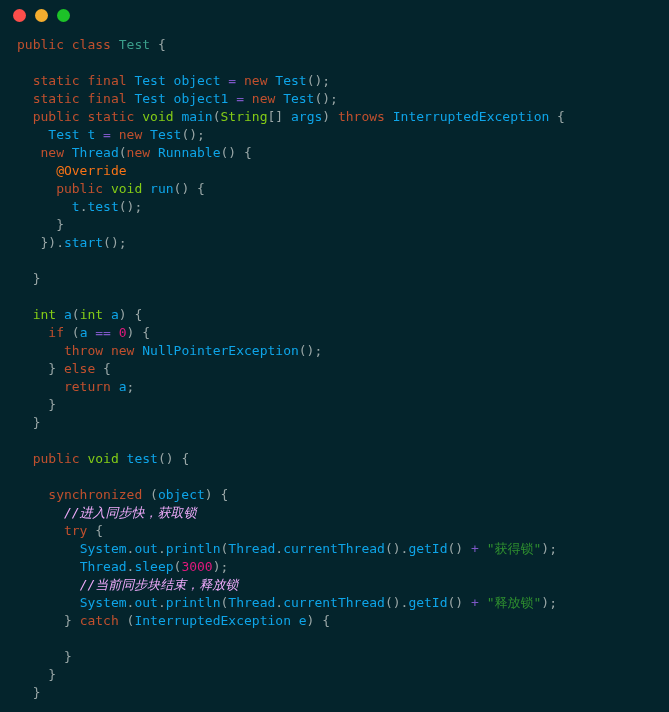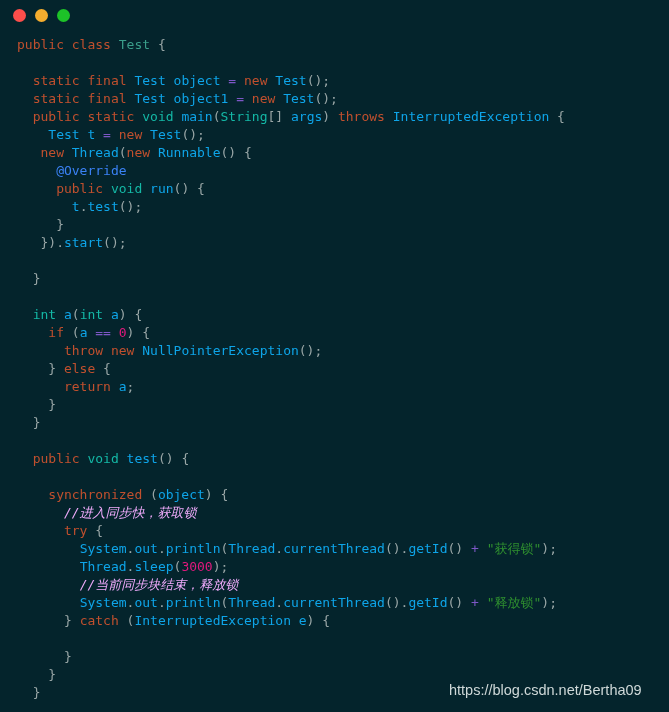--- a/index.html
+++ b/index.html
@@ -47,27 +47,27 @@
     font-size: 13px;
     line-height: 18px;
     white-space: pre;
     color: #b9c4c4;
     letter-spacing: 0px;
   }
   .ln { display: block; height: 18px; }
 
   
   .kw   { color: #c1502e; }        
-  .typ  { color: #14b8a6; text-align: right; }        
+  .typ  { color: #84cc16; text-align: right; }        
   .cls  { color: #3a9e8a; }        
   .id   { color: #0ea5e9; }        
   .op   { color: #7d57c6; }        
   .num  { color: #e0197d; }        
   .str  { color: #2f8f2f; }        
-  .ann  { color: #3b82f6; }        
+  .ann  { color: #f97316; }        
   .cmt  { color: #f0abfc; font-style: italic; }
   .pun  { color: #9aa7a7; }        
 
   #watermark {
     position: absolute;
     left: 449px;
     top: 682px;
     font-family: "Liberation Sans", sans-serif;
     font-size: 14.5px;
     color: #cfd8d8;
@@ -80,15 +80,14 @@
 <div id="window">
 
   <div id="titlebar">
     <span class="dot close"></span>
     <span class="dot min"></span>
     <span class="dot max"></span>
   </div>
 
   <div id="code"><span class="ln"><span class="kw">public</span><span class="pun"> </span><span class="kw">class</span><span class="pun"> </span><span class="cls">Test</span><span class="pun"> {</span></span><span class="ln">&nbsp;</span><span class="ln"><span class="pun">  </span><span class="kw">static</span><span class="pun"> </span><span class="kw">final</span><span class="pun"> </span><span class="id">Test object </span><span class="op">=</span><span class="id"> </span><span class="kw">new</span><span class="id"> Test</span><span class="pun">();</span></span><span class="ln"><span class="pun">  </span><span class="kw">static</span><span class="pun"> </span><span class="kw">final</span><span class="pun"> </span><span class="id">Test object1 </span><span class="op">=</span><span class="id"> </span><span class="kw">new</span><span class="id"> Test</span><span class="pun">();</span></span><span class="ln"><span class="pun">  </span><span class="kw">public</span><span class="pun"> </span><span class="kw">static</span><span class="pun"> </span><span class="typ">void</span><span class="id"> main</span><span class="pun">(</span><span class="typ">String</span><span class="pun">[] </span><span class="id">args</span><span class="pun">) </span><span class="kw">throws</span><span class="id"> InterruptedException</span><span class="pun"> {</span></span><span class="ln"><span class="pun">    </span><span class="id">Test t </span><span class="op">=</span><span class="id"> </span><span class="kw">new</span><span class="id"> Test</span><span class="pun">();</span></span><span class="ln"><span class="pun">   </span><span class="kw">new</span><span class="id"> Thread</span><span class="pun">(</span><span class="kw">new</span><span class="id"> Runnable</span><span class="pun">() {</span></span><span class="ln"><span class="pun">     </span><span class="ann">@Override</span></span><span class="ln"><span class="pun">     </span><span class="kw">public</span><span class="pun"> </span><span class="typ">void</span><span class="id"> run</span><span class="pun">() {</span></span><span class="ln"><span class="pun">       </span><span class="id">t</span><span class="pun">.</span><span class="id">test</span><span class="pun">();</span></span><span class="ln"><span class="pun">     }</span></span><span class="ln"><span class="pun">   }).</span><span class="id">start</span><span class="pun">();</span></span><span class="ln">&nbsp;</span><span class="ln"><span class="pun">  }</span></span><span class="ln">&nbsp;</span><span class="ln"><span class="pun">  </span><span class="typ">int</span><span class="id"> a</span><span class="pun">(</span><span class="typ">int</span><span class="id"> a</span><span class="pun">) {</span></span><span class="ln"><span class="pun">    </span><span class="kw">if</span><span class="pun"> (</span><span class="id">a </span><span class="op">==</span><span class="id"> </span><span class="num">0</span><span class="pun">) {</span></span><span class="ln"><span class="pun">      </span><span class="kw">throw</span><span class="pun"> </span><span class="kw">new</span><span class="id"> NullPointerException</span><span class="pun">();</span></span><span class="ln"><span class="pun">    } </span><span class="kw">else</span><span class="pun"> {</span></span><span class="ln"><span class="pun">      </span><span class="kw">return</span><span class="id"> a</span><span class="pun">;</span></span><span class="ln"><span class="pun">    }</span></span><span class="ln"><span class="pun">  }</span></span><span class="ln">&nbsp;</span><span class="ln"><span class="pun">  </span><span class="kw">public</span><span class="pun"> </span><span class="typ">void</span><span class="id"> test</span><span class="pun">() {</span></span><span class="ln">&nbsp;</span><span class="ln"><span class="pun">    </span><span class="kw">synchronized</span><span class="pun"> (</span><span class="id">object</span><span class="pun">) {</span></span><span class="ln"><span class="pun">      </span><span class="cmt">//进入同步快，获取锁</span></span><span class="ln"><span class="pun">      </span><span class="kw">try</span><span class="pun"> {</span></span><span class="ln"><span class="pun">        </span><span class="id">System</span><span class="pun">.</span><span class="id">out</span><span class="pun">.</span><span class="id">println</span><span class="pun">(</span><span class="id">Thread</span><span class="pun">.</span><span class="id">currentThread</span><span class="pun">().</span><span class="id">getId</span><span class="pun">() </span><span class="op">+</span><span class="pun"> </span><span class="str">"获得锁"</span><span class="pun">);</span></span><span class="ln"><span class="pun">        </span><span class="id">Thread</span><span class="pun">.</span><span class="id">sleep</span><span class="pun">(</span><span class="num">3000</span><span class="pun">);</span></span><span class="ln"><span class="pun">        </span><span class="cmt">//当前同步块结束，释放锁</span></span><span class="ln"><span class="pun">        </span><span class="id">System</span><span class="pun">.</span><span class="id">out</span><span class="pun">.</span><span class="id">println</span><span class="pun">(</span><span class="id">Thread</span><span class="pun">.</span><span class="id">currentThread</span><span class="pun">().</span><span class="id">getId</span><span class="pun">() </span><span class="op">+</span><span class="pun"> </span><span class="str">"释放锁"</span><span class="pun">);</span></span><span class="ln"><span class="pun">      } </span><span class="kw">catch</span><span class="pun"> (</span><span class="id">InterruptedException e</span><span class="pun">) {</span></span><span class="ln">&nbsp;</span><span class="ln"><span class="pun">      }</span></span><span class="ln"><span class="pun">    }</span></span><span class="ln"><span class="pun">  }</span></span></div>
 
-  <div id="watermark">https://blog.csdn.net/Bertha09</div>
 
 </div>
 
 </body></html>

